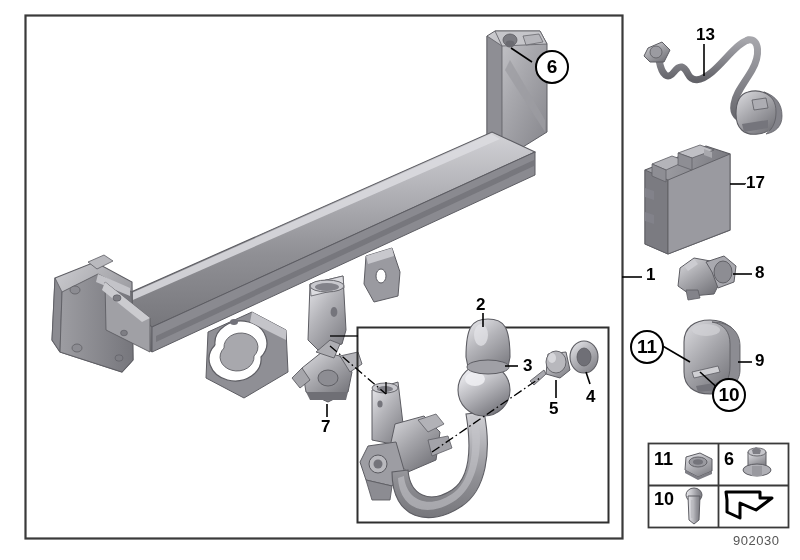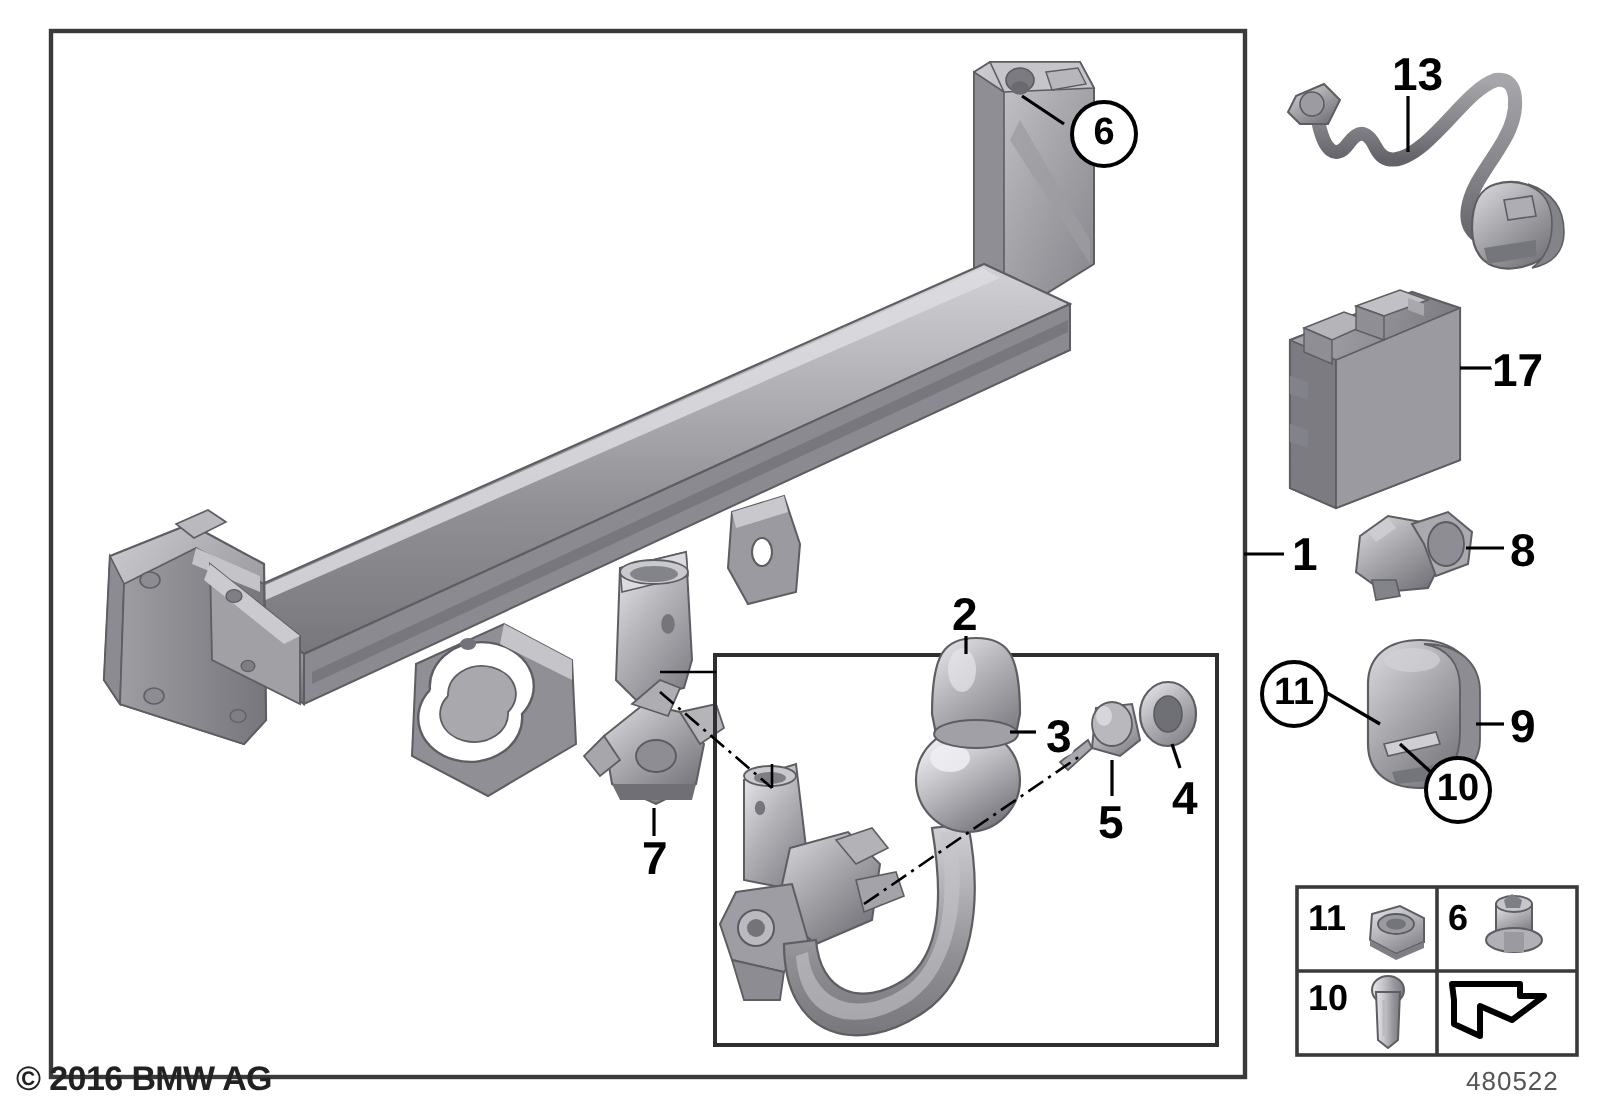--- a/index.html
+++ b/index.html
@@ -1,21 +1,21 @@
 <!DOCTYPE html>
 <html><head>
 <meta charset="utf-8">
 <style>
   html,body{margin:0;padding:0;background:#fff;}
   body{width:800px;height:560px;position:relative;overflow:hidden;
        font-family:"Liberation Sans","DejaVu Sans",sans-serif;}
   .stage{position:absolute;left:0;top:0;width:800px;height:560px;}
   svg.layer{position:absolute;left:0;top:0;width:800px;height:560px;}
 
-  .num{position:absolute;font-weight:bold;font-size:23px;color:#000;
+  .num{position:absolute;font-weight:bold;font-size:17px;color:#000;
        line-height:1;letter-spacing:0px;
        text-shadow:
           2px 0 #fff,-2px 0 #fff,0 2px #fff,0 -2px #fff,
           2px 2px #fff,-2px 2px #fff,2px -2px #fff,-2px -2px #fff,
           3px 0 #fff,-3px 0 #fff,0 3px #fff,0 -3px #fff;
        user-select:none;}
   .numc{position:absolute;width:30px;height:30px;border:2.3px solid #000;
         border-radius:50%;background:#fff;
         display:flex;align-items:center;justify-content:center;
         font-weight:bold;font-size:19px;color:#000;user-select:none;}
@@ -341,16 +341,15 @@
 <div class="num" style="left:755px;top:352px;">9</div>
 <div class="numc" style="left:712px;top:378px;">10</div>
 <div class="numc" style="left:630px;top:330px;">11</div>
 <div class="num" style="left:746px;top:174px;">17</div>
 <div class="num" style="left:696px;top:26px;">13</div>
 
 <div class="num" style="left:654px;top:450px;font-size:18px;">11</div>
 <div class="num" style="left:724px;top:450px;font-size:18px;">6</div>
 <div class="num" style="left:654px;top:490px;font-size:18px;">10</div>
 
-<div class="footer">© 2016 BMW AG</div>
-<div class="partno">480522</div>
+<div class="partno">902030</div>
 
 </div>
 
 </body></html>

